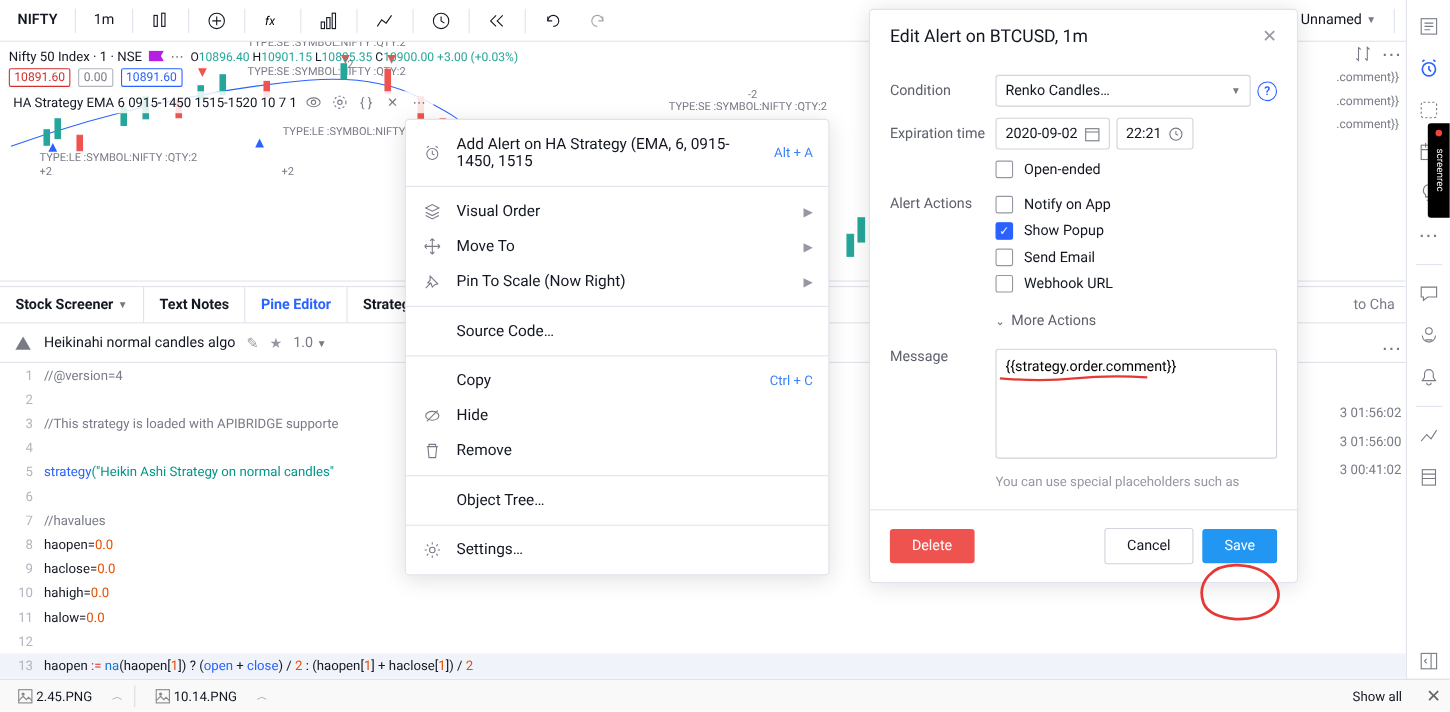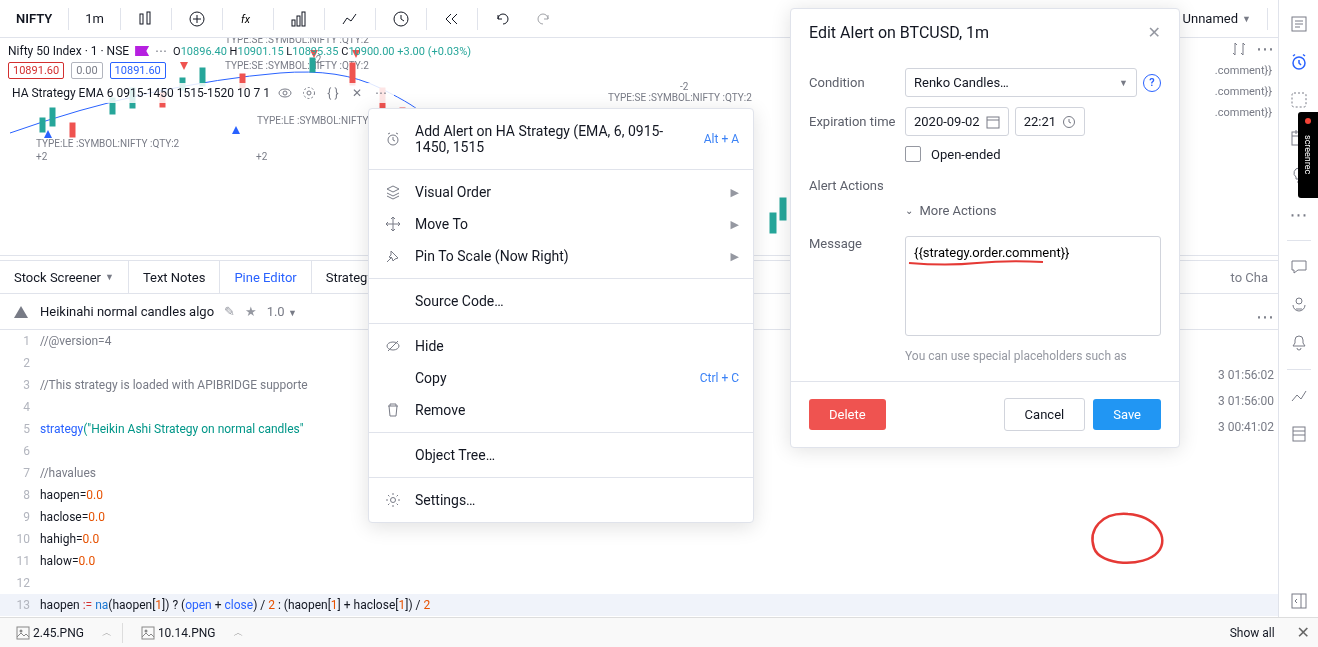--- a/index.html
+++ b/index.html
@@ -29,21 +29,21 @@
 .ctx-menu { position: absolute; top: 108px; left: 368px; width: 386px; background: #fff; border: 1px solid #e0e3eb; border-radius: 4px; box-shadow: 0 4px 20px rgba(0,0,0,0.12); z-index: 50; padding: 6px 0; }
 .ctx-item { display: flex; align-items: center; padding: 8px 14px; cursor: pointer; font-size: 14px; color: #131722; gap: 12px; }
 .ctx-item .ci-icon { width: 20px; display: flex; justify-content: center; color: #787b86; }
 .ctx-item .ci-text { flex: 1; }
 .ctx-item .ci-short { font-size: 12px; color: #3b82f6; }
 .ctx-item .ci-arrow { color: #9598a1; font-size: 11px; }
 .ctx-sep { height: 1px; background: #e0e3eb; margin: 6px 0; }
 
 
 .bottom-tabs { position: absolute; top: 260px; left: 0; right: 40px; height: 34px; border-top: 1px solid #e0e3eb; border-bottom: 1px solid #e0e3eb; display: flex; align-items: center; }
-.btab { padding: 0 14px; height: 100%; display: flex; align-items: center; cursor: pointer; font-size: 13px; color: #131722; border-right: 1px solid #e0e3eb; gap: 4px;}
+.btab { padding: 0 14px; height: 100%; display: flex; align-items: center; cursor: pointer; font-size: 13px; color: #131722; border-right: 1px solid #e0e3eb; gap: 4px; font-weight: bold;}
 .btab.active { color: #2962ff; }
 .btab .caret { font-size: 9px; color: #787b86; }
 
 
 .editor-header { position: absolute; top: 294px; left: 0; right: 40px; height: 36px; display: flex; align-items: center; padding: 0 12px; gap: 10px; border-bottom: 1px solid #e0e3eb; }
 .editor-header .ico { width: 18px; height: 18px; }
 
 
 .code-editor { position: absolute; top: 330px; left: 0; right: 40px; bottom: 30px; font-family: "Consolas", "Menlo", monospace; font-size: 12px; overflow: hidden; }
 .code-line { display: flex; line-height: 22px; }
@@ -320,32 +320,32 @@
     <span class="ci-text">Pin To Scale (Now Right)</span>
     <span class="ci-arrow">▶</span>
   </div>
   <div class="ctx-sep"></div>
   <div class="ctx-item">
     <span class="ci-icon"></span>
       <span class="ci-text">Source Code…</span>
   </div>
   <div class="ctx-sep"></div>
   <div class="ctx-item">
+    <span class="ci-icon"></span>
+      <span class="ci-text">Copy</span>
+    <span class="ci-short">Ctrl + C</span>
+  </div>
+  <div class="ctx-item">
     <span class="ci-icon">
         <svg width="16" height="16" viewBox="0 0 16 16">
           <ellipse cx="8" cy="8" rx="6" ry="4" fill="none" stroke="currentColor"></ellipse>
           <line x1="3" y1="13" x2="13" y2="3" stroke="currentColor"></line>
         </svg>
       </span>
     <span class="ci-text">Hide</span>
-  </div>
-  <div class="ctx-item">
-    <span class="ci-icon"></span>
-      <span class="ci-text">Copy</span>
-    <span class="ci-short">Ctrl + C</span>
   </div>
   <div class="ctx-item">
     <span class="ci-icon">
         <svg width="16" height="16" viewBox="0 0 16 16">
           <path d="M3 4h10M5 4V2h6v2M4 4l1 10h6l1-10" fill="none" stroke="currentColor"></path>
         </svg>
       </span>
     <span class="ci-text">Remove</span>
   </div>
   <div class="ctx-sep"></div>
@@ -578,20 +578,38 @@
             </svg>
           </div>
       </div>
     </div>
     <div class="am-chk-row">
       <span class="am-chk"></span>
         <span>Open-ended</span>
     </div>
     <div class="am-row" style="align-items:flex-start;margin-top:16px">
       <span class="am-label">Alert Actions</span>
+      <div style="flex:1">
+        <div class="am-chk-row" style="margin-left:0">
+            <span class="am-chk"></span>
+            <span>Notify on App</span>
+          </div>
+        <div class="am-chk-row" style="margin-left:0">
+            <span class="am-chk checked">✓</span>
+            <span>Show Popup</span>
+          </div>
+        <div class="am-chk-row" style="margin-left:0">
+            <span class="am-chk"></span>
+            <span>Send Email</span>
+          </div>
+        <div class="am-chk-row" style="margin-left:0">
+            <span class="am-chk"></span>
+            <span>Webhook URL</span>
+          </div>
+      </div>
     </div>
     <div class="am-more">
         <span style="font-size:10px">⌄</span>
         <span>More Actions</span>
       </div>
     <div class="am-row" style="align-items:flex-start;margin-top:18px">
       <span class="am-label">Message</span>
       <div style="flex:1;position:relative">
         <textarea class="am-textarea" style="">{{strategy.order.comment}}</textarea>
         <svg class="handdrawn" style="top:22px;left:2px" width="140" height="10">

